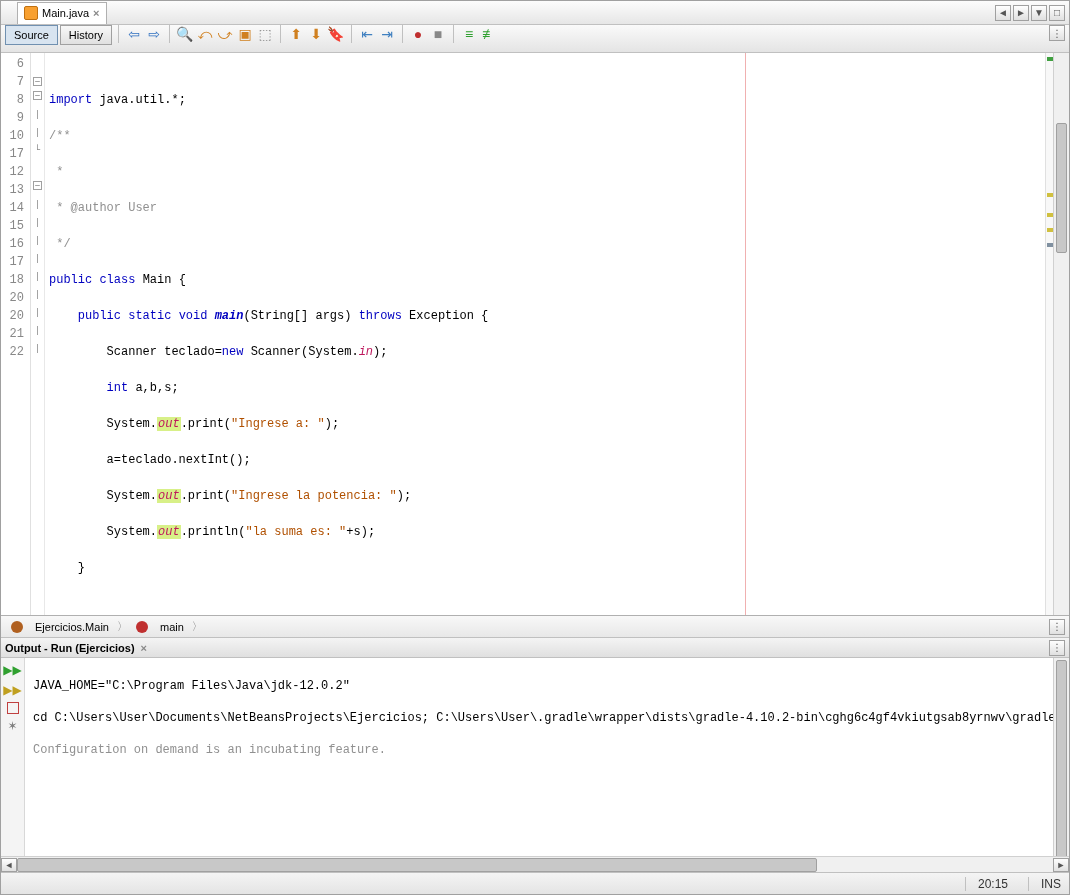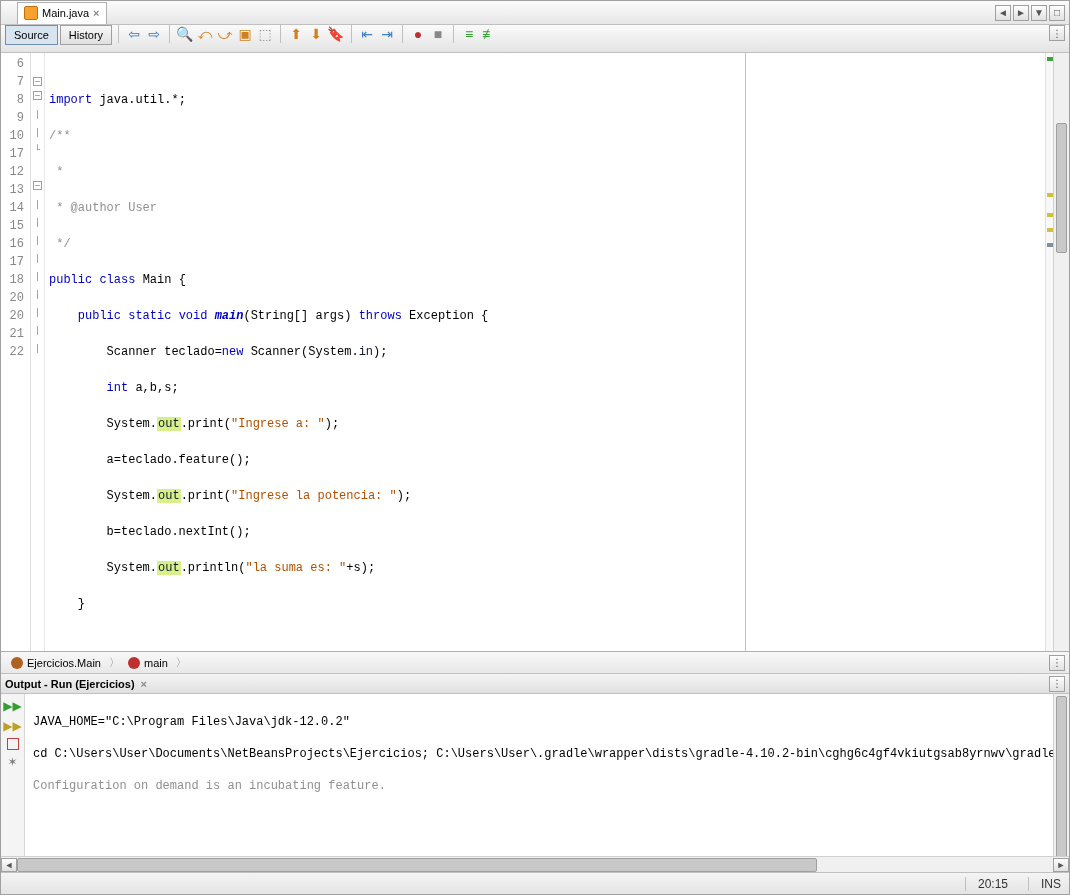--- a/index.html
+++ b/index.html
@@ -27,31 +27,31 @@
 .gutter { width: 30px; background:#fff; border-right:1px solid #e0e0e0; text-align:right; padding-right:6px; color:#888; font-family:"Courier New",monospace; font-size:12px; line-height:18px; padding-top:2px; }
 .foldcol { width: 14px; background:#fff; border-right:1px solid #e8e8e8; font-family:monospace; font-size:9px; line-height:18px; text-align:center; color:#888; padding-top:2px;}
 .foldcol .fm { border:1px solid #a0a0a0; width:9px; height:9px; margin:4px auto 5px; line-height:7px; font-size:9px; cursor:pointer;}
 .code { flex:1; font-family:"Courier New",monospace; font-size:12px; line-height:18px; padding:2px 4px; white-space:pre; overflow:hidden; position:relative; }
 .code .cl { height:18px; }
 .code .hl-line { background:#e8f0fa; }
 .kw { color:#0000c0; }
 .kwi { color:#0000c0; font-style:italic; }
 .cm { color:#909090; }
 .str { color:#b05000; }
-.fld { color:#0f172a; }
+.fld { color:#be185d; font-style:italic; }
 .hlf { background:#d8f088; padding:0 1px;}
 .bold{font-weight:bold;}
 .margin-line { position:absolute; top:0; bottom:0; left:700px; width:1px; background:#f0b0b0; }
 .editor-scroll { width:16px; background:#f0f0f0; border-left:1px solid #d0d0d0; position:relative;}
 .ov-strip { width:8px; background:#f8f8f8; border-left:1px solid #e0e0e0; position:relative;}
 .ov-mark { position:absolute; width:6px; height:4px; left:1px; }
 
 
 .crumbbar { height:22px; display:flex; align-items:center; background:linear-gradient(#f8f8f8,#e8e8e8); border-bottom:1px solid #c0c0c0; padding:0 4px; gap:2px; font-size:11px; }
-.crumb { display:flex; align-items:center; gap:4px; padding:0 6px; height:18px; }
+.crumb { display:flex; align-items:center; gap:12px; padding:0 6px; height:18px; }
 .crumb .cic { width:12px; height:12px; border-radius:6px; display:inline-block; }
 .chev { color:#888; }
 
 
 .out-head { height:20px; display:flex; align-items:center; background:linear-gradient(#f4f4f4,#e0e0e0); border-bottom:1px solid #c0c0c0; padding:0 4px; font-size:11px; }
 .out-head .title { font-weight:bold; }
 .out-head .x { margin-left:6px; color:#888; font-weight:bold; cursor:pointer;}
 .out-head-right { margin-left:auto; }
 
 
@@ -167,23 +167,22 @@
 <div class="cl"><span class="kw">import</span><span> java.util.*;</span></div>
 <div class="cl cm">/**</div>
 <div class="cl cm"> *</div>
 <div class="cl cm"> * @author User</div>
 <div class="cl cm"> */</div>
 <div class="cl"><span class="kw">public class </span><span>Main</span><span> {</span></div>
 <div class="cl"><span>    </span><span class="kw">public static void </span><span class="kwi bold">main</span><span>(String[] args) </span><span class="kw">throws</span><span> Exception {</span></div>
 <div class="cl"><span>        Scanner teclado=</span><span class="kw">new</span><span> Scanner(System.</span><span class="fld">in</span><span>);</span></div>
 <div class="cl"><span>        </span><span class="kw">int</span><span> a,b,s;</span></div>
 <div class="cl"><span>        System.</span><span class="fld hlf">out</span><span>.print(</span><span class="str">"Ingrese a: "</span><span>);</span></div>
-<div class="cl">        a=teclado.feature();</div>
+<div class="cl">        a=teclado.nextInt();</div>
 <div class="cl"><span>        System.</span><span class="fld hlf">out</span><span>.print(</span><span class="str">"Ingrese la potencia: "</span><span>);</span></div>
-<div class="cl">        b=teclado.nextInt();</div>
 <div class="cl"><span>        System.</span><span class="fld hlf">out</span><span>.println(</span><span class="str">"la suma es: "</span><span>+s);</span></div>
 <div class="cl">    }</div>
     </div>
     <div class="ov-strip">
       <div class="ov-mark" style="top:4px;background:#40a040"></div>
       <div class="ov-mark" style="top:140px;background:#d0c040"></div>
       <div class="ov-mark" style="top:160px;background:#d0c040"></div>
       <div class="ov-mark" style="top:175px;background:#d0c040"></div>
       <div class="ov-mark" style="top:190px;background:#8090a0"></div>
     </div>

